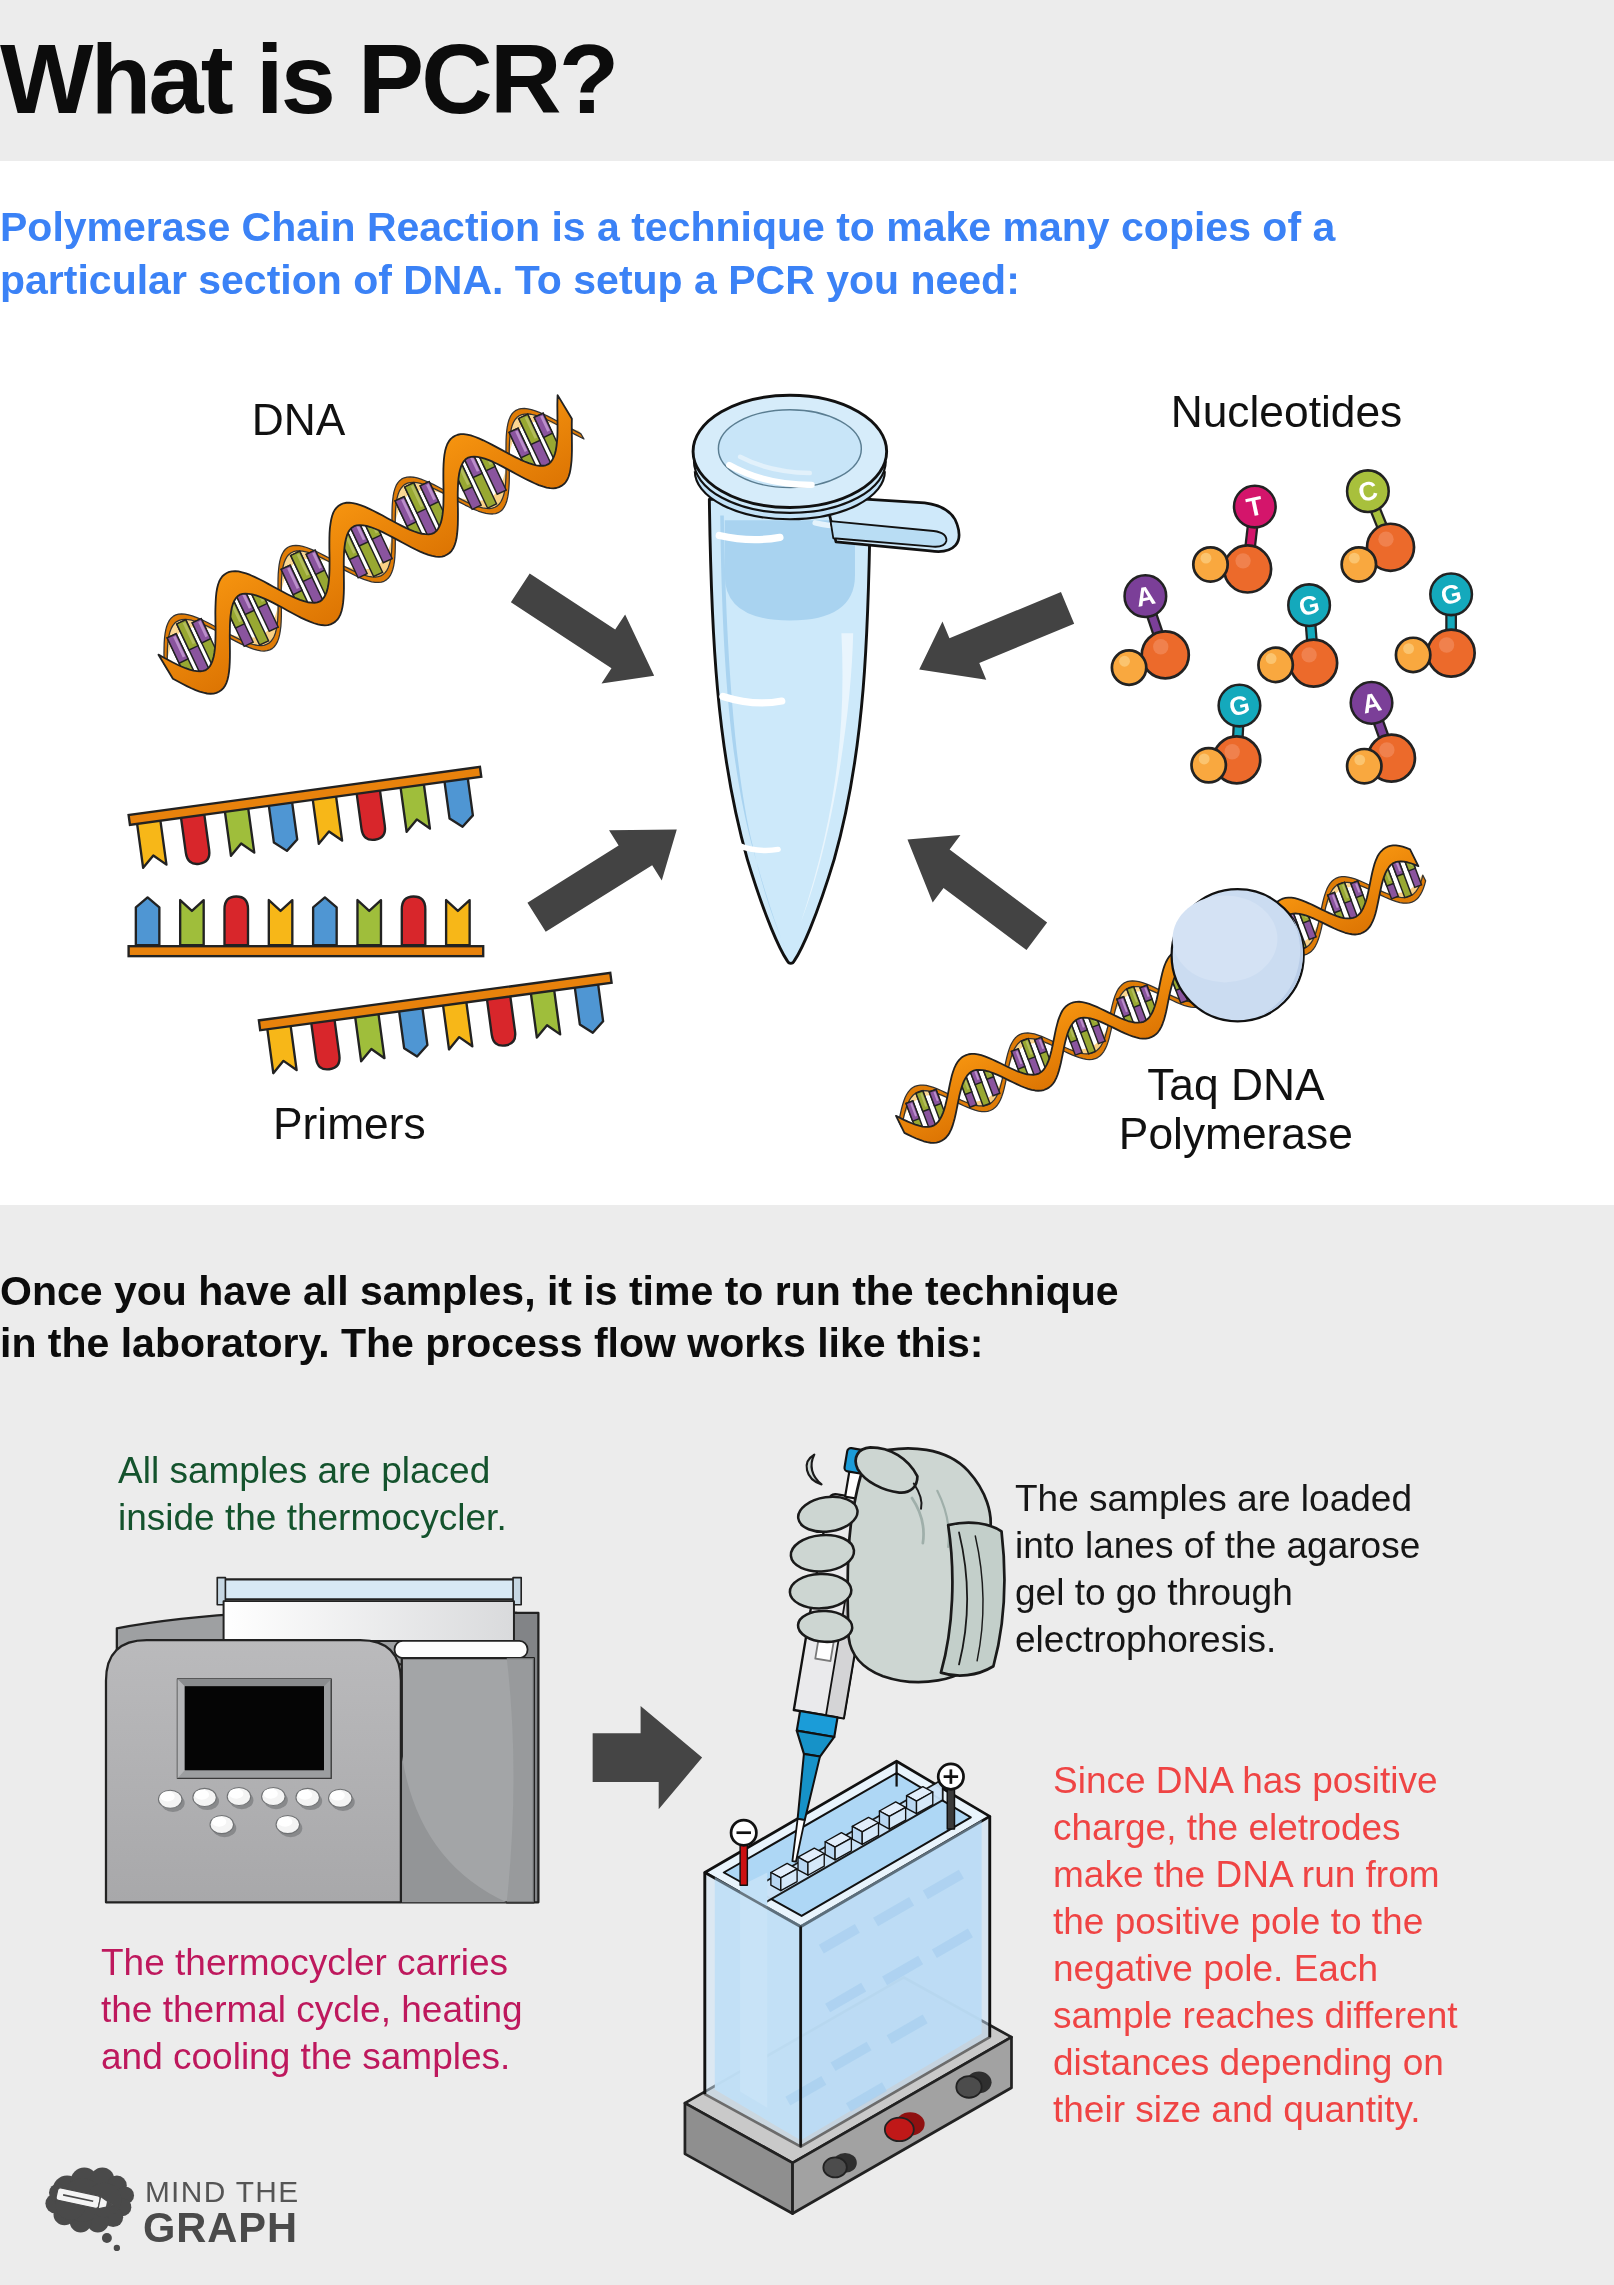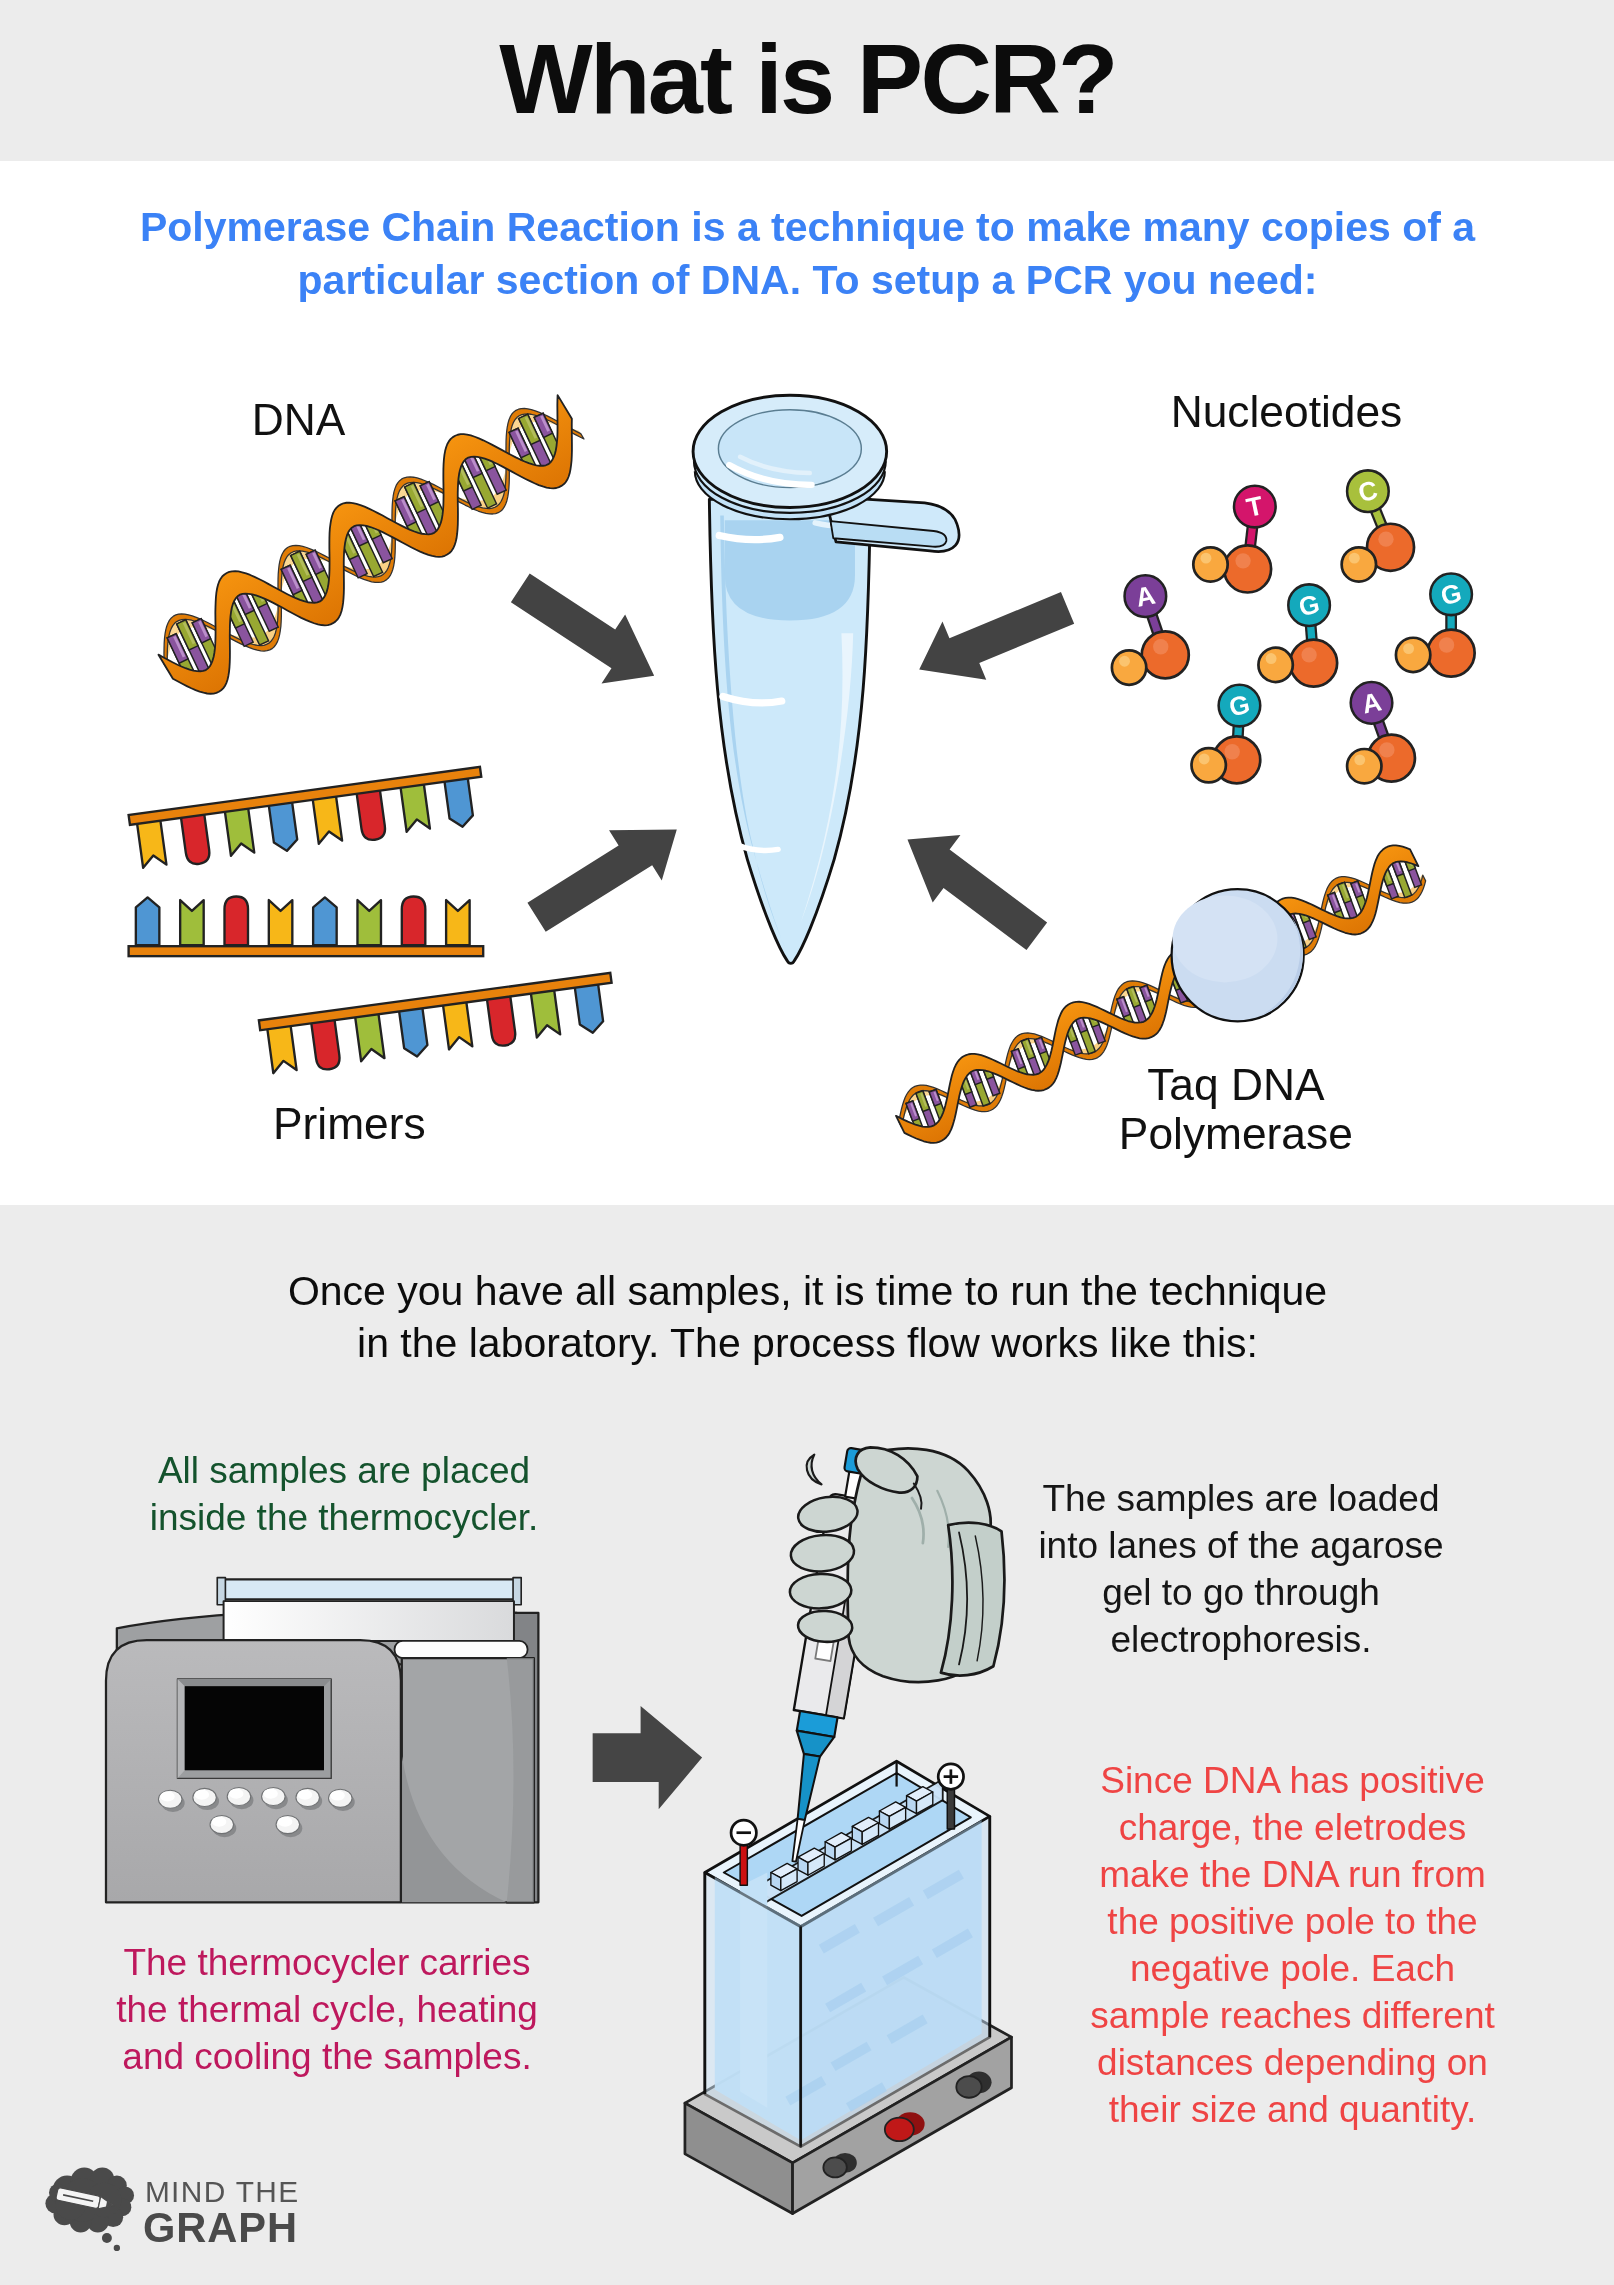--- a/index.html
+++ b/index.html
@@ -1,22 +1,22 @@
 <!DOCTYPE html>
 <html style="font-size:14.5px"><head><meta charset="utf-8"><style>
 html,body{margin:0;padding:0}
 body{width:1615px;height:2285px;background:#fff;font-family:"Liberation Sans",sans-serif;position:relative;overflow:hidden}
 .abs{position:absolute}
-.ctr{text-align:center;line-height:1}
+.ctr{line-height:1}
 </style></head><body>
 <div class="abs" style="top:0;left:0;width:1615px;height:161px;background:#ececec"></div>
 <div class="abs" style="top:1205px;left:0;width:1615px;height:1080px;background:#ececec"></div>
 <div class="abs ctr" style="top:29px;left:0;width:1615px;font-size:99px;font-weight:bold;color:#0c0c0c;letter-spacing:-2.7px">What is PCR?</div>
 <div class="abs ctr" style="top:201px;left:0;width:1615px;font-size:41px;font-weight:bold;color:#3b82f6;line-height:53px">Polymerase Chain Reaction is a technique to make many copies of a<br>particular section of DNA. To setup a PCR you need:</div>
-<div class="abs ctr" style="top:1265px;left:0;width:1615px;font-size:41px;font-weight:normal;color:#0c0c0c;line-height:52px">Once you have all samples, it is time to run the technique<br>in the laboratory. The process flow works like this:</div>
+<div class="abs ctr" style="top:1265px;left:0;width:1615px;font-size:41px;font-weight:bold;color:#0c0c0c;line-height:52px">Once you have all samples, it is time to run the technique<br>in the laboratory. The process flow works like this:</div>
 <div class="abs ctr" style="top:1447px;left:118px;width:452px;font-size:37px;color:#14532d;line-height:47px">All samples are placed<br>inside the thermocycler.</div>
 <div class="abs ctr" style="top:1939px;left:101px;width:452px;font-size:37px;color:#be185d;line-height:47px">The thermocycler carries<br>the thermal cycle, heating<br>and cooling the samples.</div>
 <div class="abs ctr" style="top:1475px;left:1015px;width:452px;font-size:37px;color:#161616;line-height:47px">The samples are loaded<br>into lanes of the agarose<br>gel to go through<br>electrophoresis.</div>
 <div class="abs ctr" style="top:1757px;left:1053px;width:479px;font-size:37px;color:#ef4444;line-height:47px">Since DNA has positive<br>charge, the eletrodes<br>make the DNA run from<br>the positive pole to the<br>negative pole. Each<br>sample reaches different<br>distances depending on<br>their size and quantity.</div>
 
 <svg class="abs" style="top:0;left:0" width="1615" height="2285" viewBox="0 0 1785 2526">
     <defs>
 <linearGradient id="orangegrad" x1="0" y1="0" x2="0" y2="1">
 <stop offset="0" stop-color="#f5930f"></stop>
         <stop offset="1" stop-color="#dd7503"></stop>

